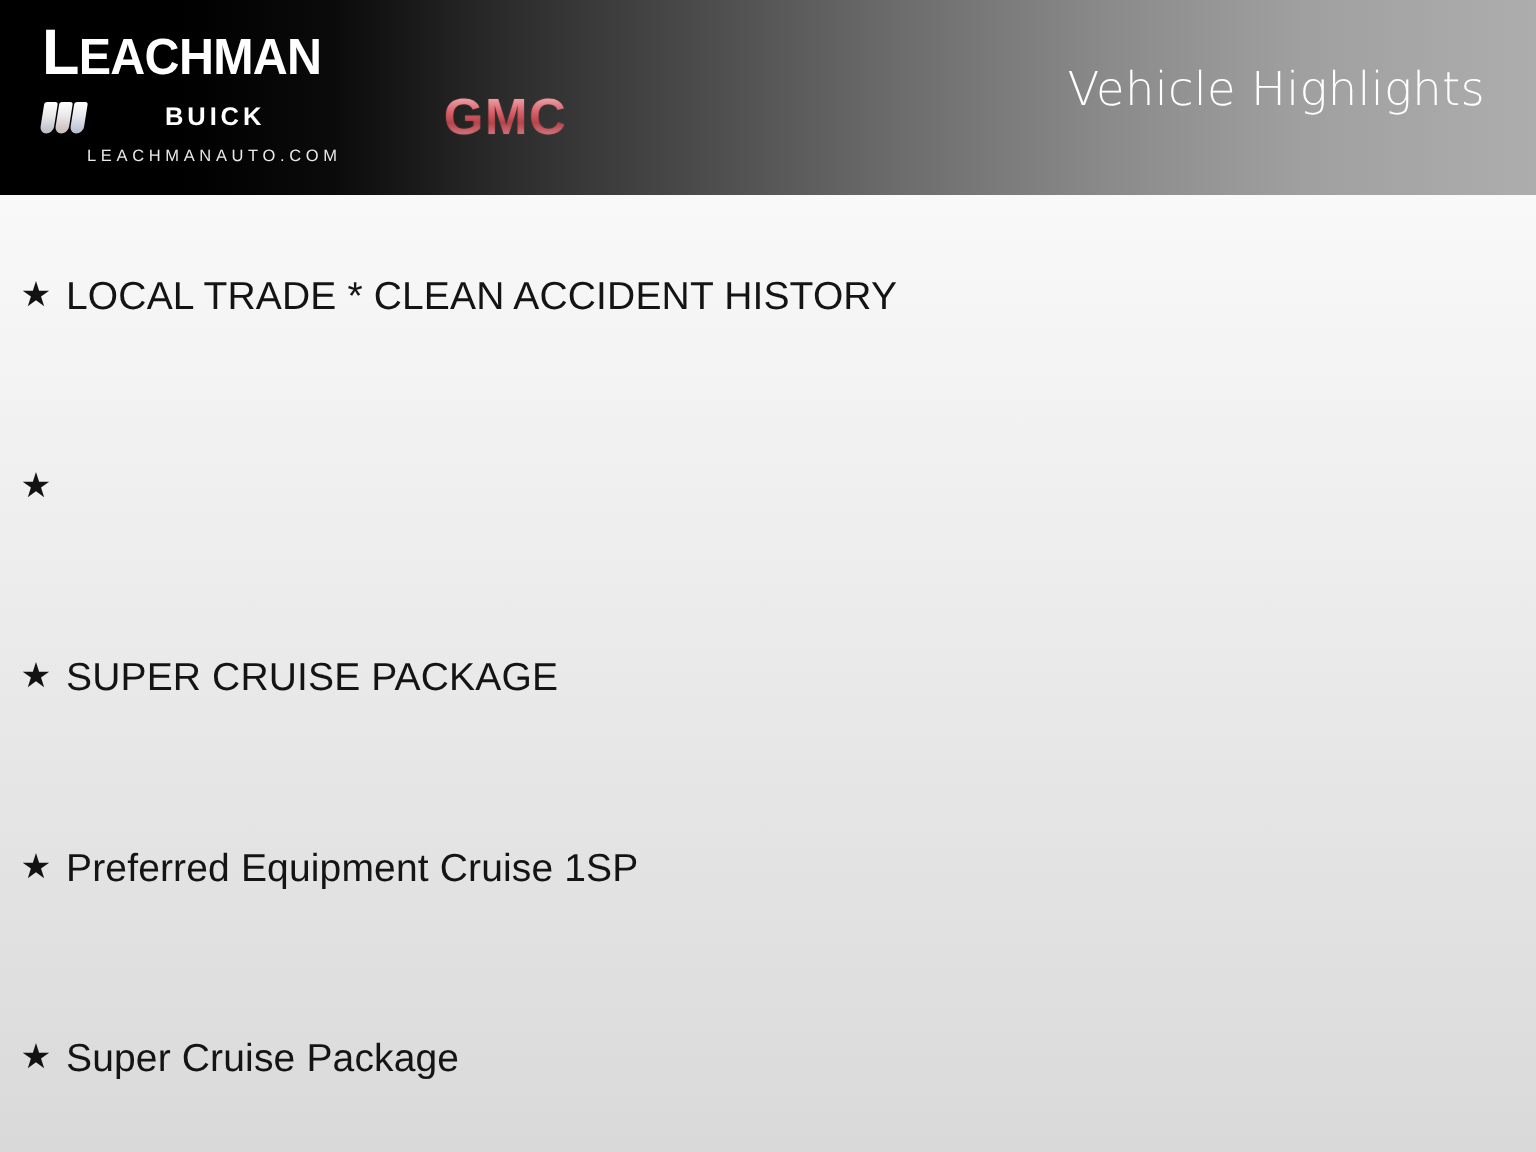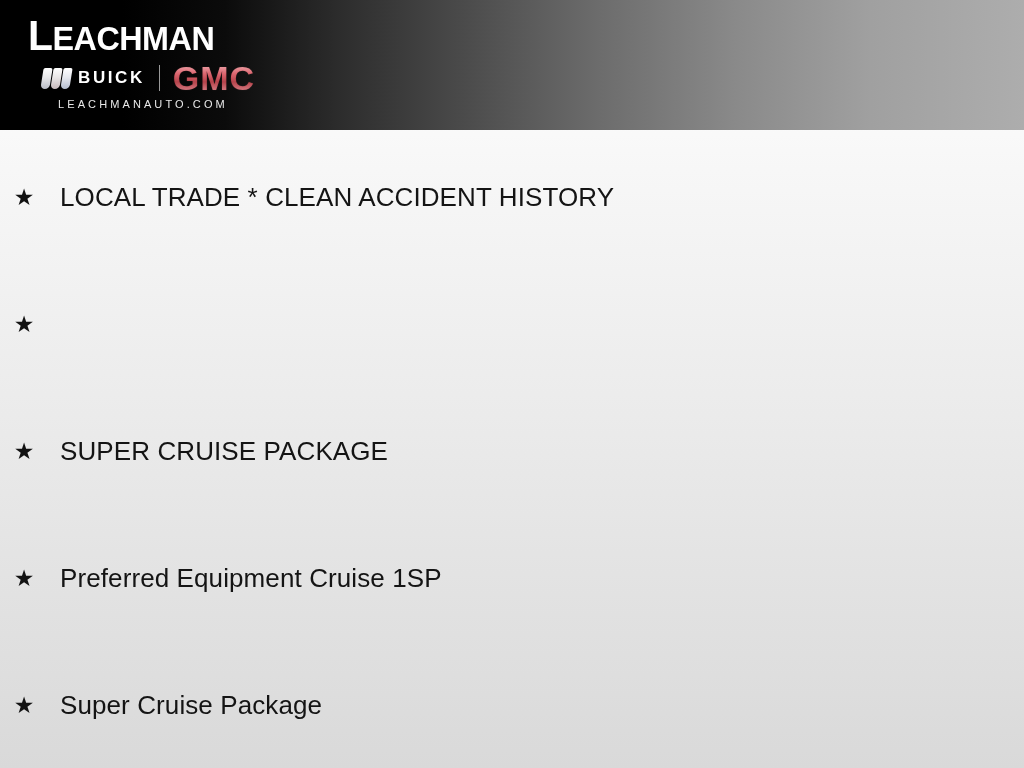--- a/index.html
+++ b/index.html
@@ -74,26 +74,27 @@
   }
   .logo-wordmark .cap {
     font-size: 43px;
   }
   .logo-wordmark .small {
     font-size: 34px;
   }
 
   .logo-brandrow {
     position: absolute;
-    left: 14px;
+    left: 0;
     top: 49px;
     width: 258px;
     height: 30px;
     display: flex;
     align-items: center;
+    gap: 46px;
   }
 
   .tri-shield {
     display: flex;
     align-items: center;
     gap: 1px;
     margin-right: 7px;
   }
   .tri-shield .shield {
     width: 9px;
@@ -194,21 +195,21 @@
     margin-left: 12px;
     color: #121212;
     font-size: 23px;
     line-height: 30px;
     text-align: center;
     font-family: "DejaVu Sans", sans-serif;
   }
 
   .highlight-text {
     flex: 0 1 auto;
-    margin-left: 24px;
+    margin-left: 8px;
     color: #141414;
     font-family: "Liberation Sans", sans-serif;
     font-weight: normal;
     font-size: 26px;
     line-height: 32px;
     letter-spacing: 0.1px;
     white-space: nowrap;
   }
 </style>
 </head>
@@ -228,20 +229,21 @@
           <div class="shield s3"></div>
         </div>
         <div class="buick-text">BUICK</div>
         <div class="brand-divider"></div>
         <div class="gmc-text">GMC</div>
       </div>
 
       <div class="logo-url">LEACHMANAUTO.COM</div>
     </div>
 
+    <div class="header-title">Vehicle Highlights</div>
   </div>
 
   <ul class="highlights">
     <li class="highlight-row r0">
       <span class="star-icon">★</span>
       <span class="highlight-text">LOCAL TRADE * CLEAN ACCIDENT HISTORY</span>
     </li>
     <li class="highlight-row r1">
       <span class="star-icon">★</span>
     </li>

